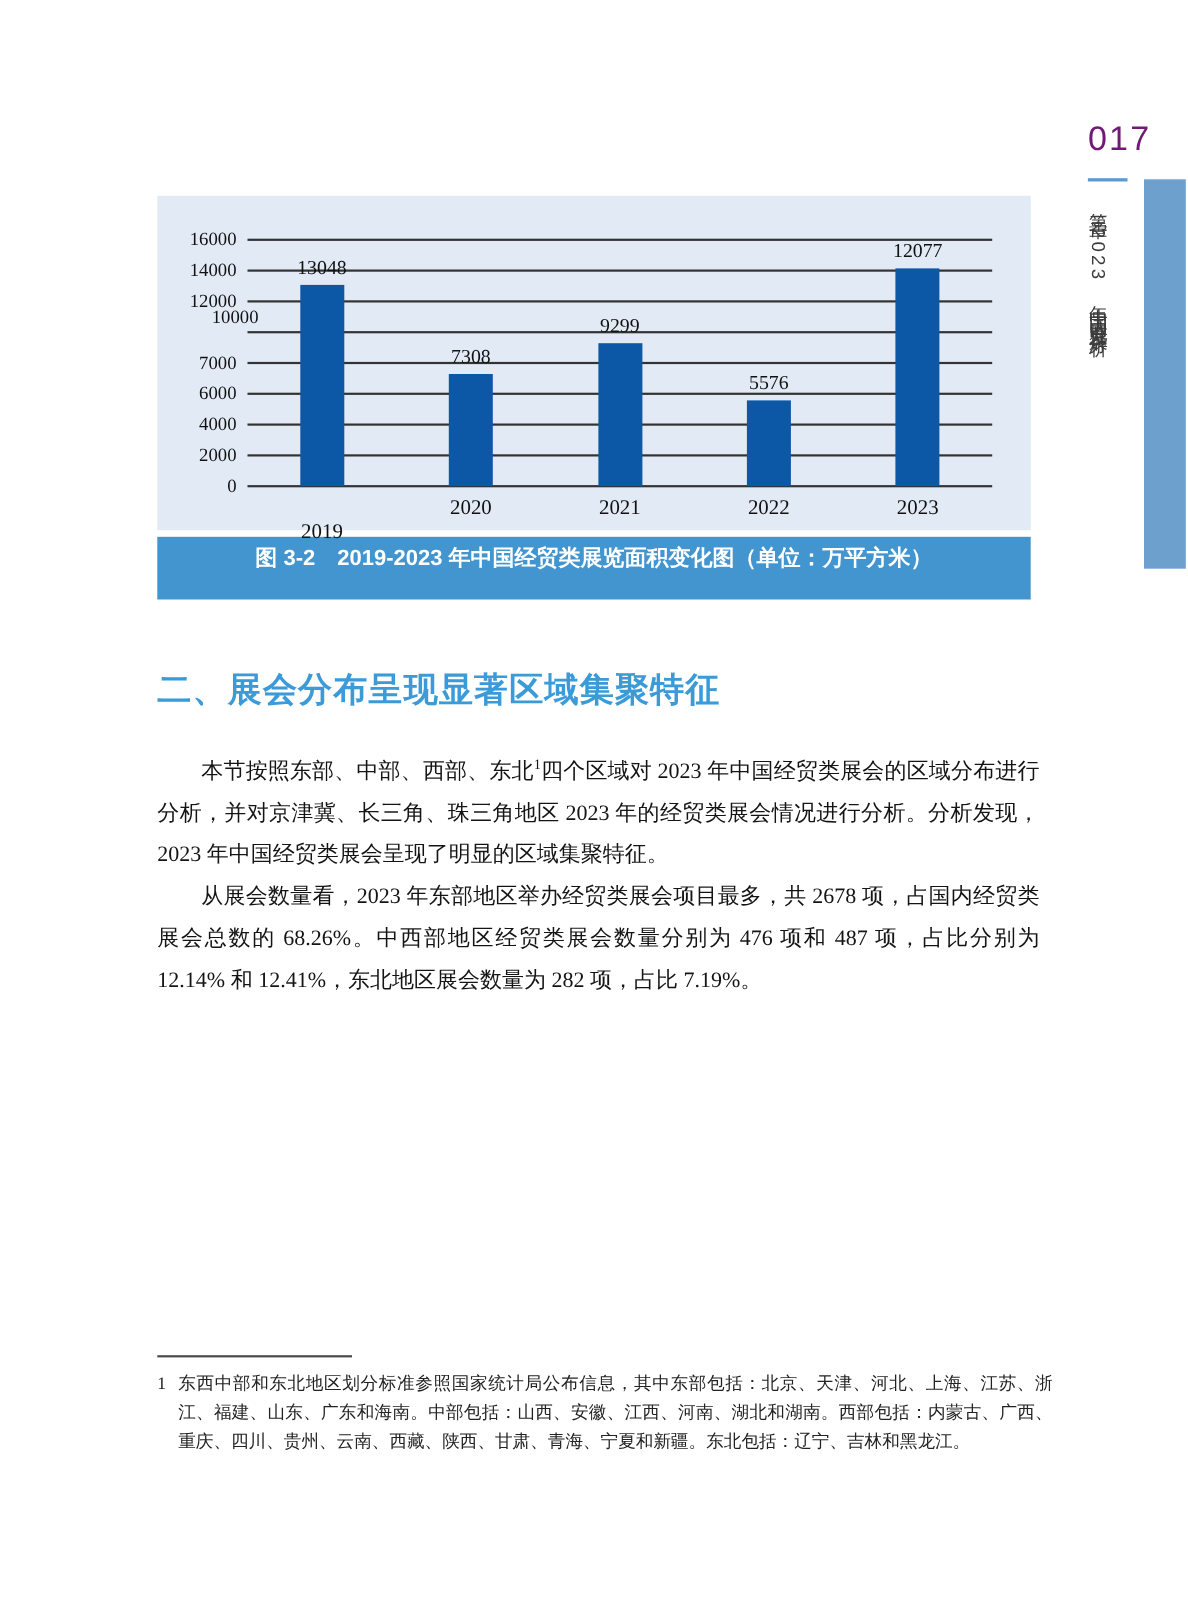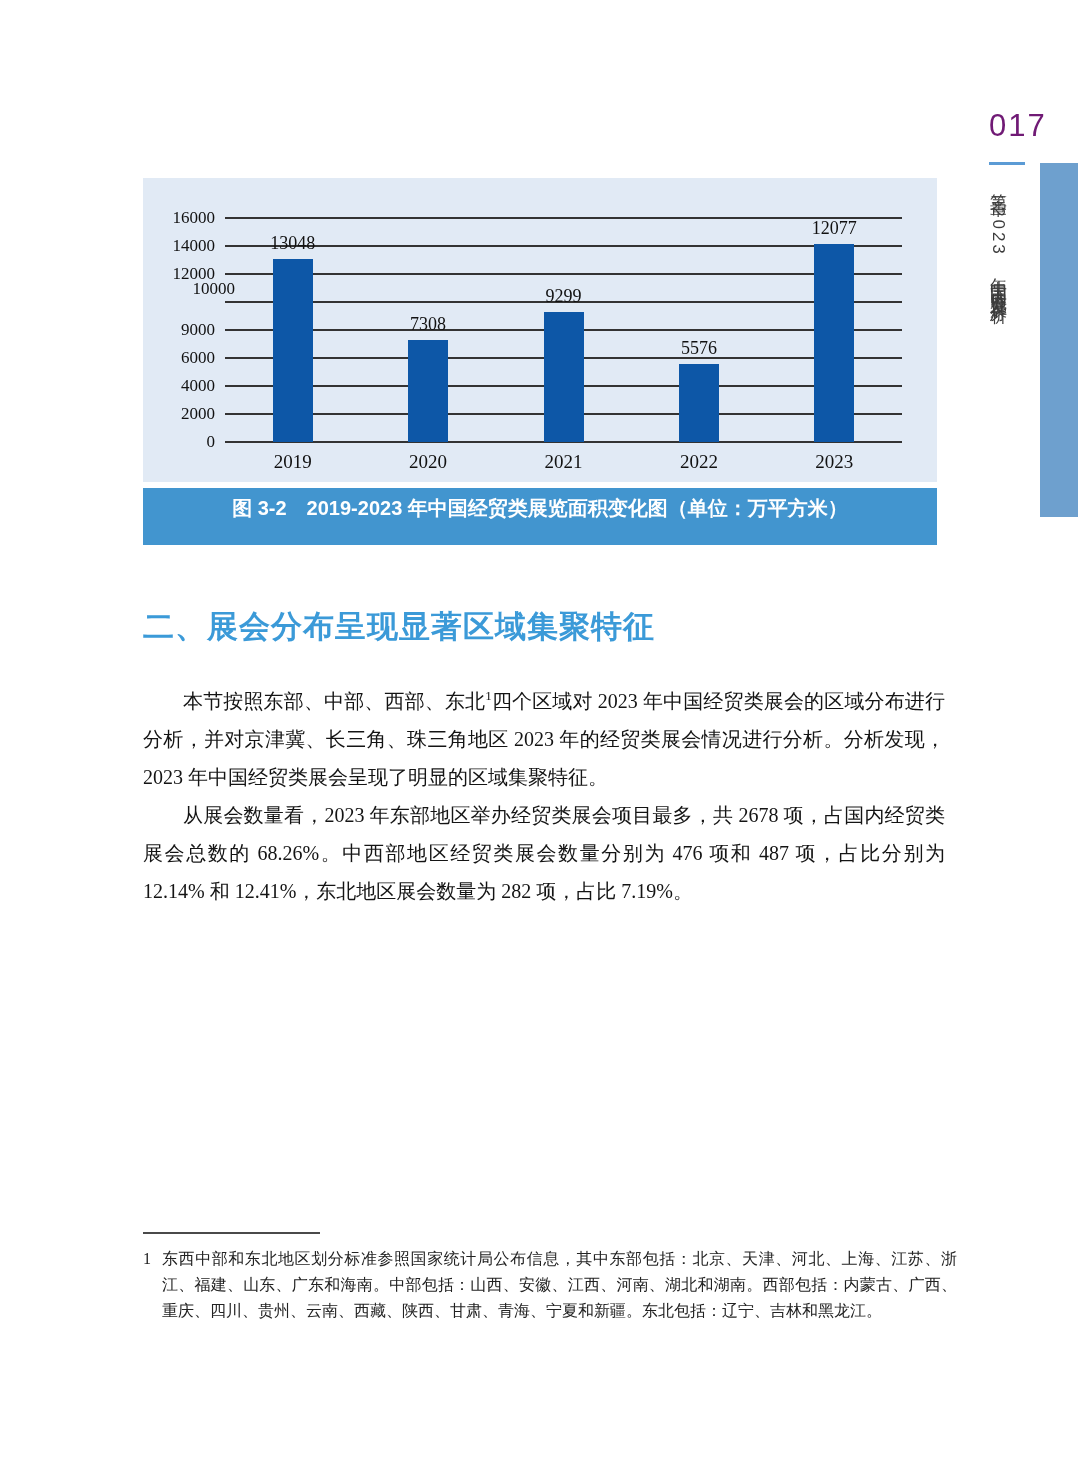--- a/index.html
+++ b/index.html
@@ -88,32 +88,32 @@
     <div class="chart-panel">
         <div class="gridline" style="top: 263px;"></div>
         <div class="ytick" style="top: 253px;">0</div>
         <div class="gridline" style="top: 235px;"></div>
         <div class="ytick" style="top: 225px;">2000</div>
         <div class="gridline" style="top: 207px;"></div>
         <div class="ytick" style="top: 197px;">4000</div>
         <div class="gridline" style="top: 179px;"></div>
         <div class="ytick" style="top: 169px;">6000</div>
         <div class="gridline" style="top: 151px;"></div>
-        <div class="ytick" style="top: 141px;">9000</div>
+        <div class="ytick" style="top: 141px;">7000</div>
         <div class="gridline" style="top: 123px;"></div>
         <div class="ytick" style="top: 100px; margin-left: 20px;">10000</div>
         <div class="gridline" style="top: 95px;"></div>
         <div class="ytick" style="top: 85px;">12000</div>
         <div class="gridline" style="top: 67px;"></div>
         <div class="ytick" style="top: 57px;">14000</div>
         <div class="gridline" style="top: 39px;"></div>
         <div class="ytick" style="top: 29px;">16000</div>
         <div class="bar" style="left: 129.7px; top: 81.328px; height: 182.672px;"></div>
         <div class="barval" style="left: 89.7px; top: 53.328px;">13048</div>
-        <div class="xtick" style="left: 89.7px;">2019</div>
+        <div class="xtick" style="left: 89.7px; margin-top: 22px;">2019</div>
         <div class="bar" style="left: 265.1px; top: 161.688px; height: 102.312px;"></div>
         <div class="barval" style="left: 225.1px; top: 133.688px;">7308</div>
         <div class="xtick" style="left: 225.1px;">2020</div>
         <div class="bar" style="left: 400.5px; top: 133.814px; height: 130.186px;"></div>
         <div class="barval" style="left: 360.5px; top: 105.814px;">9299</div>
         <div class="xtick" style="left: 360.5px;">2021</div>
         <div class="bar" style="left: 535.9px; top: 185.936px; height: 78.064px;"></div>
         <div class="barval" style="left: 495.9px; top: 157.936px;">5576</div>
         <div class="xtick" style="left: 495.9px;">2022</div>
         <div class="bar" style="left: 671.3px; top: 66.264px; height: 197.736px;"></div>

